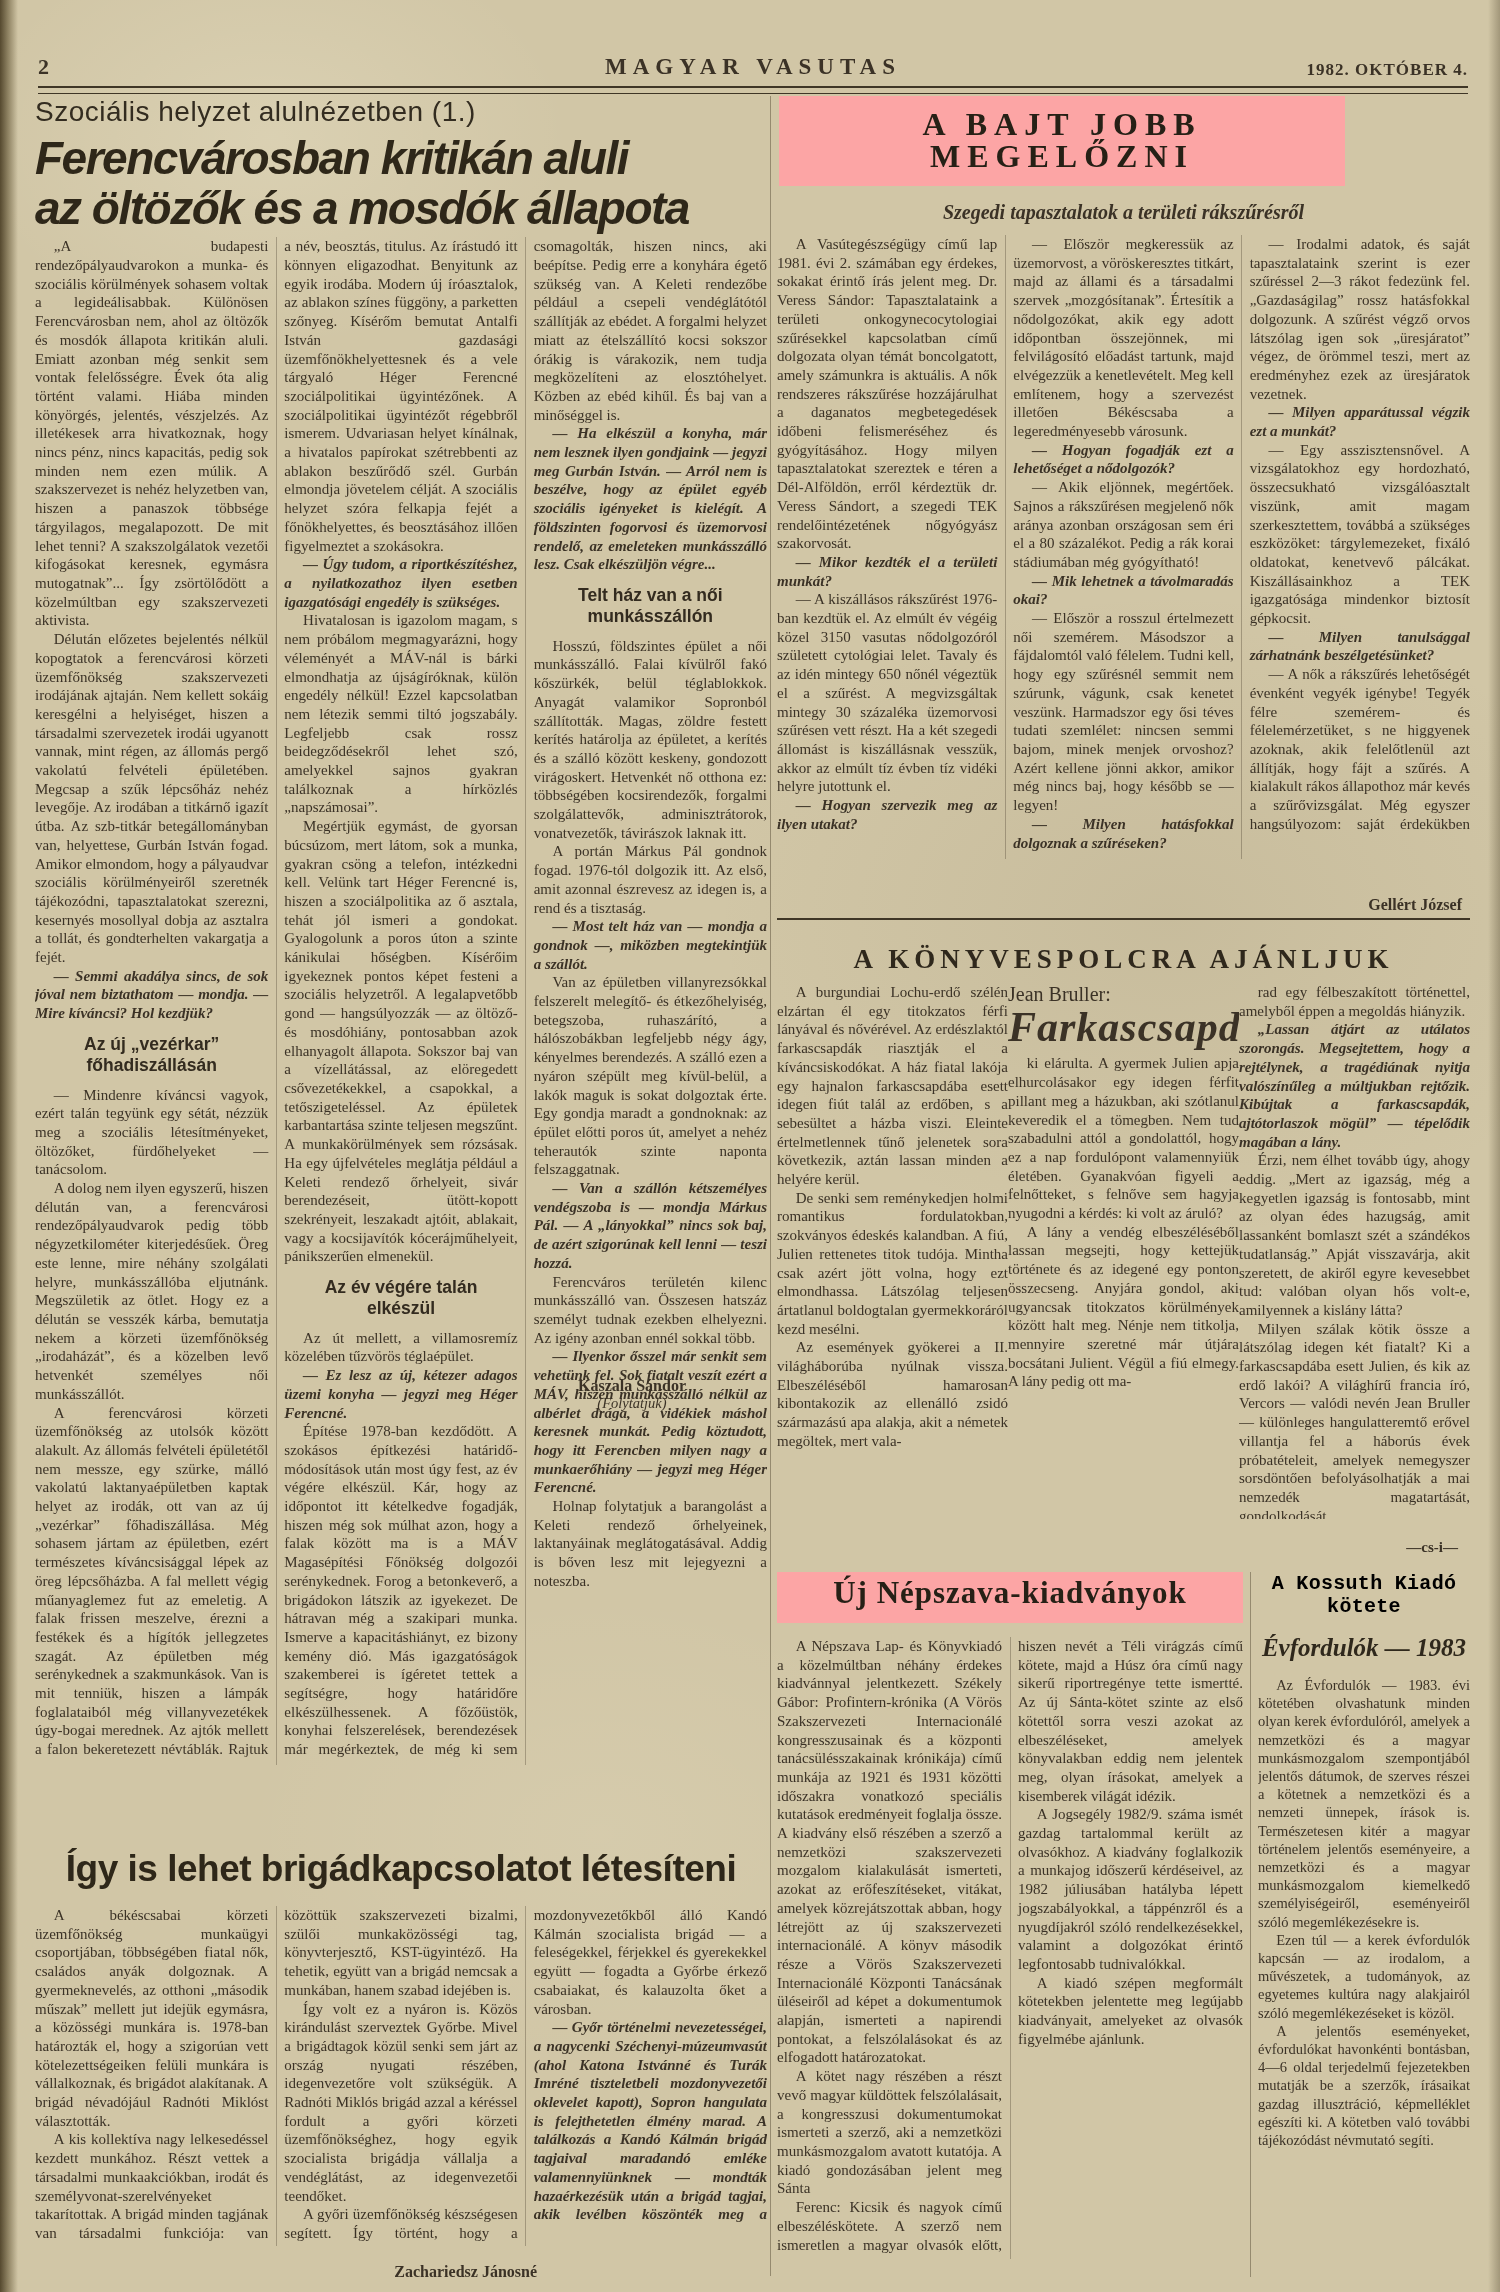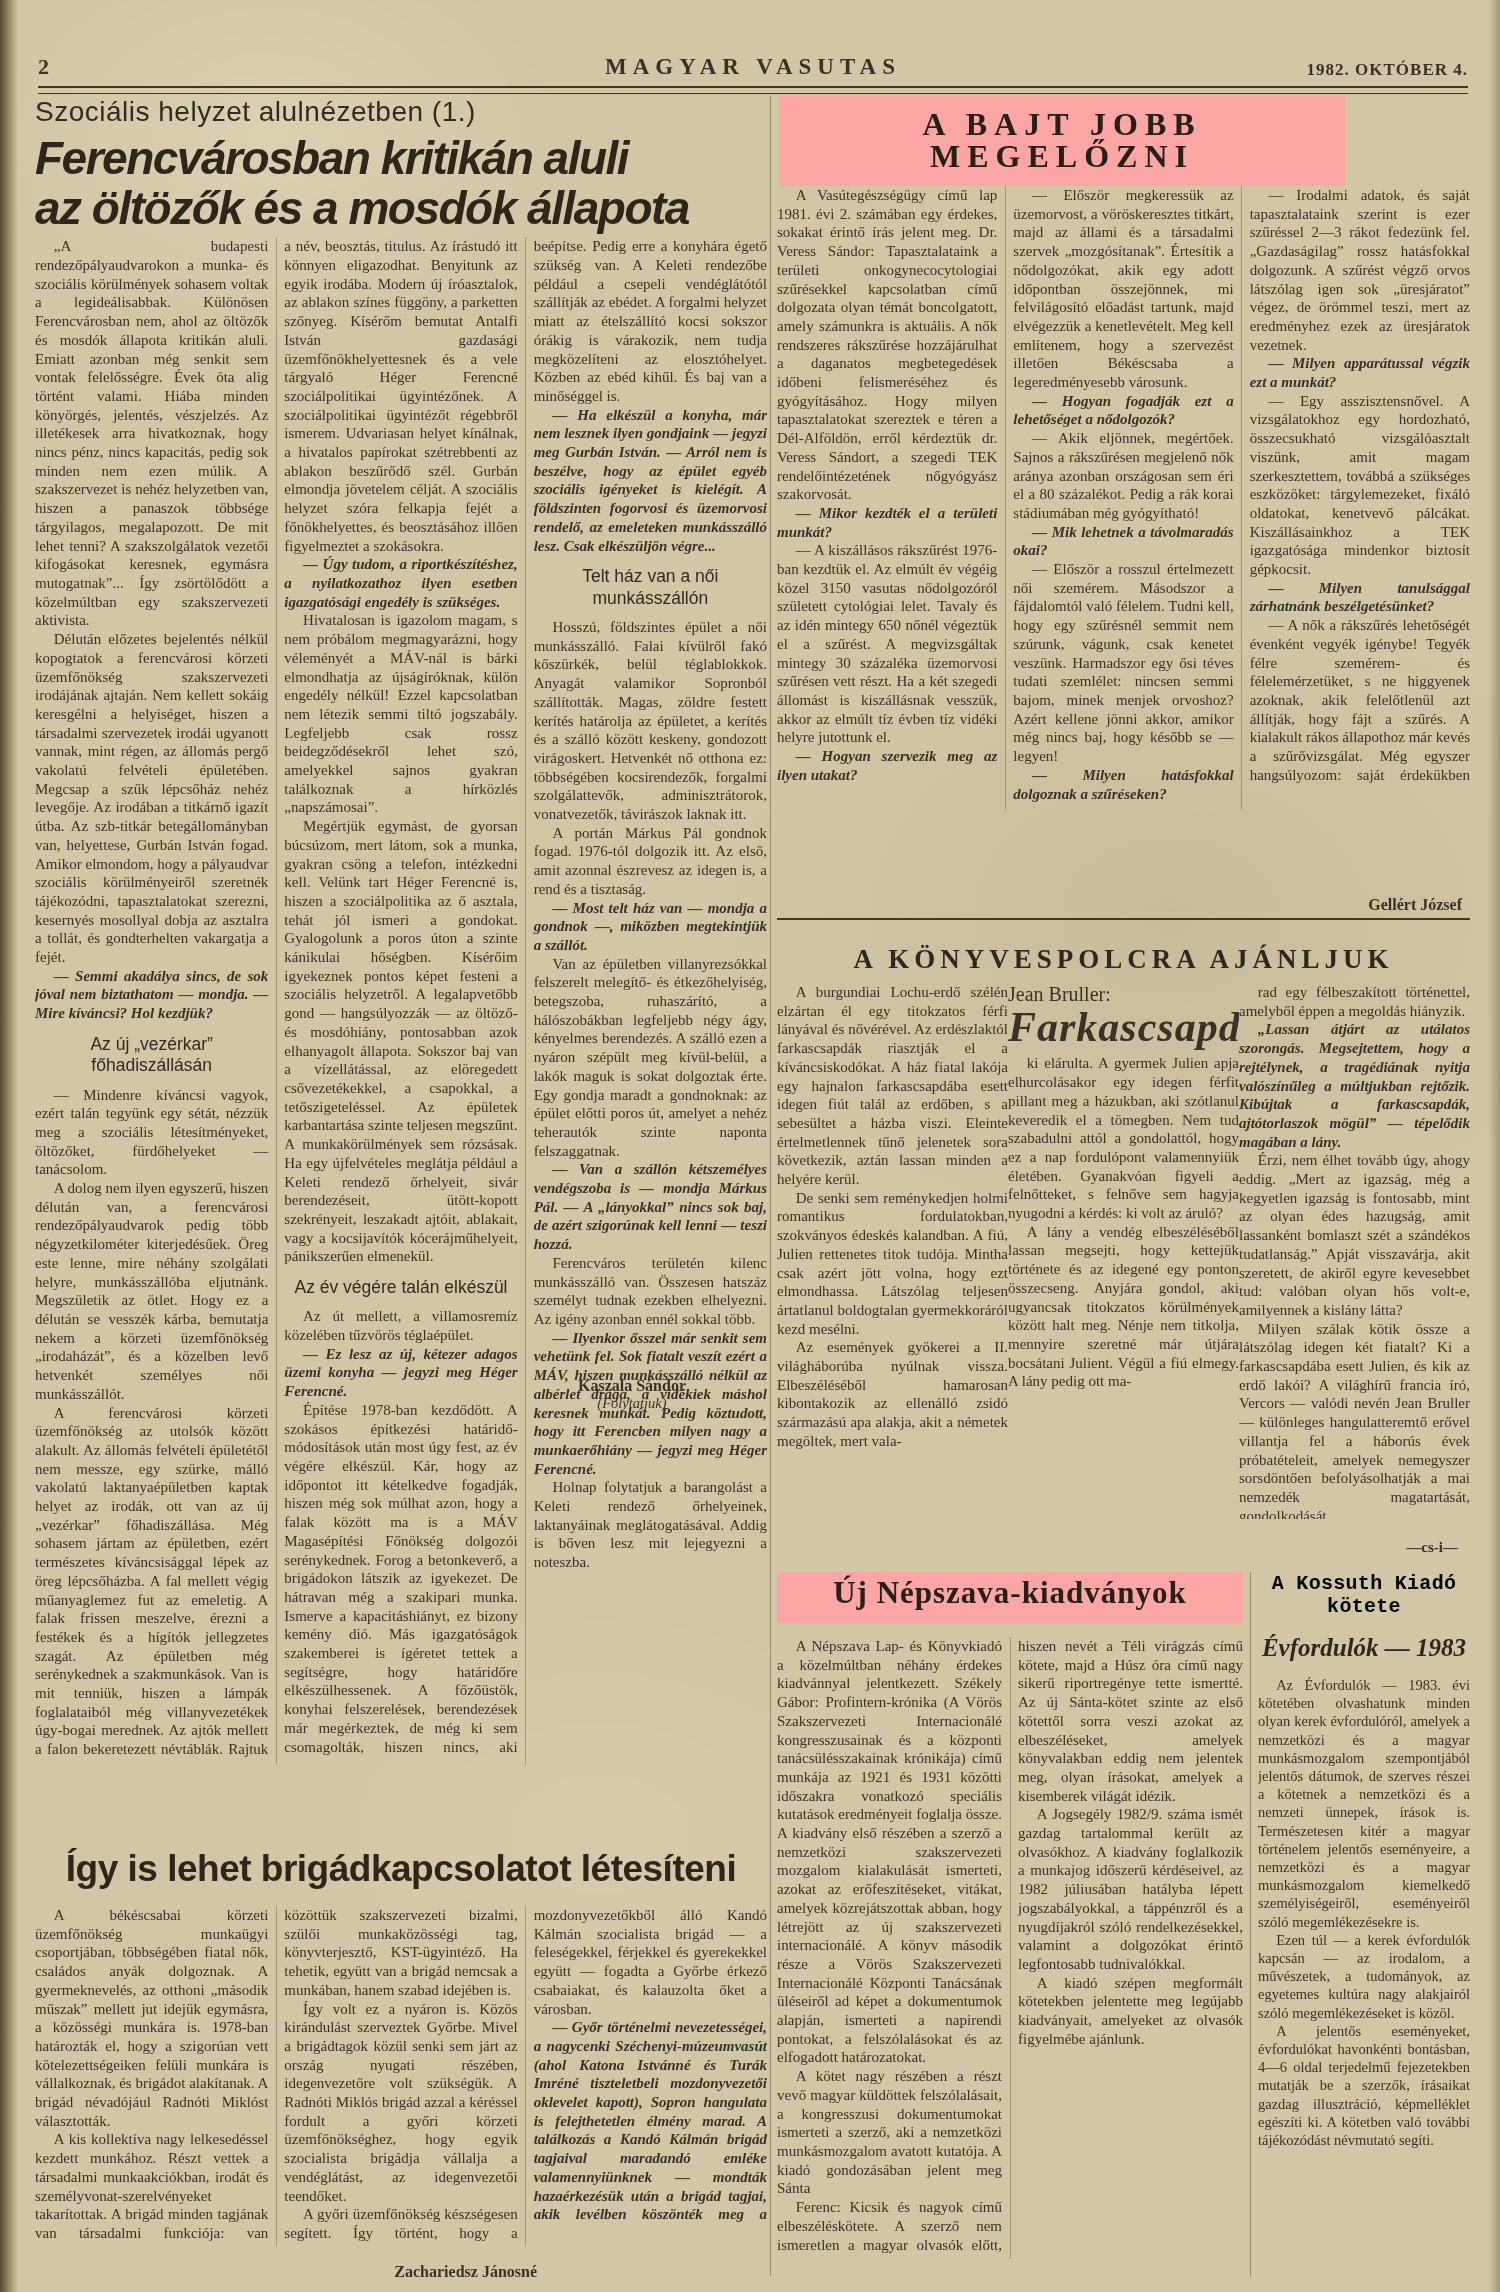--- a/index.html
+++ b/index.html
@@ -27,21 +27,21 @@
   
   .cols3{column-count:3;column-gap:16px;column-fill:auto;overflow:hidden;
          column-rule:1px solid rgba(75,64,45,.35);
          font-size:15px;line-height:18.7px;text-align:justify;}
   .cols2{column-count:2;column-gap:16px;column-fill:auto;overflow:hidden;
          column-rule:1px solid rgba(75,64,45,.35);
          font-size:15px;line-height:18.7px;text-align:justify;}
   .seg{margin:0;}
   .seg-p{text-indent:1.25em;}
   .seg-q{text-indent:1.25em;font-style:italic;font-weight:bold;}
-  .seg-sub{font-family:"Liberation Sans",sans-serif;font-weight:normal;font-size:17.5px;
+  .seg-sub{font-family:"Liberation Sans",sans-serif;font-weight:bold;font-size:17.5px;
            line-height:1.22;text-align:center;text-indent:0;margin:11px 6px 9px;
            break-inside:avoid;color:#332b1f;}
 
   
   .social{position:absolute;left:35px;top:96px;width:732px;height:1740px;}
   .kicker{font-family:"Liberation Sans",sans-serif;font-size:28px;letter-spacing:.5px;color:#332c20;}
   .social-headline{font-family:"Liberation Sans",sans-serif;font-style:italic;font-weight:bold;
            font-size:46px;line-height:1.08;letter-spacing:-1.5px;color:#2e2719;margin-top:6px;}
   .social-body{margin-top:4px;height:1528px;}
   .social-byline{position:absolute;right:20px;bottom:424px;width:230px;text-align:center;}
@@ -144,20 +144,21 @@
   <div class="social-byline">
     <div class="byname">Kaszala Sándor</div>
     <div class="bycont">(Folytatjuk)</div>
   </div>
 </div>
 
 <div class="screening">
   <div class="grey-box screening-box">
     <div class="screening-title">A BAJT JOBB MEGELŐZNI</div>
   </div>
+  <div class="screening-sub">Szegedi tapasztalatok a területi rákszűrésről</div>
   <div class="screening-body cols3">
       <p class="seg seg-p">A Vasútegészségügy című lap 1981. évi 2. számában egy érdekes, sokakat érintő írás jelent meg. Dr. Veress Sándor: Tapasztalataink a területi onkogynecocytologiai szűrésekkel kapcsolatban című dolgozata olyan témát boncolgatott, amely számunkra is aktuális. A nők rendszeres rákszűrése hozzájárulhat a daganatos megbetegedések időbeni felismeréséhez és gyógyításához. Hogy milyen tapasztalatokat szereztek e téren a Dél-Alföldön, erről kérdeztük dr. Veress Sándort, a szegedi TEK rendelőintézetének nőgyógyász szakorvosát.</p>
       <p class="seg seg-q">— Mikor kezdték el a területi munkát?</p>
       <p class="seg seg-p">— A kiszállásos rákszűrést 1976-ban kezdtük el. Az elmúlt év végéig közel 3150 vasutas nődolgozóról született cytológiai lelet. Tavaly és az idén mintegy 650 nőnél végeztük el a szűrést. A megvizsgáltak mintegy 30 százaléka üzemorvosi szűrésen vett részt. Ha a két szegedi állomást is kiszállásnak vesszük, akkor az elmúlt tíz évben tíz vidéki helyre jutottunk el.</p>
       <p class="seg seg-q">— Hogyan szervezik meg az ilyen utakat?</p>
       <p class="seg seg-p">— Először megkeressük az üzemorvost, a vöröskeresztes titkárt, majd az állami és a társadalmi szervek „mozgósítanak”. Értesítik a nődolgozókat, akik egy adott időpontban összejönnek, mi felvilágosító előadást tartunk, majd elvégezzük a kenetlevételt. Meg kell említenem, hogy a szervezést illetően Békéscsaba a legeredményesebb városunk.</p>
       <p class="seg seg-q">— Hogyan fogadják ezt a lehetőséget a nődolgozók?</p>
       <p class="seg seg-p">— Akik eljönnek, megértőek. Sajnos a rákszűrésen megjelenő nők aránya azonban országosan sem éri el a 80 százalékot. Pedig a rák korai stádiumában még gyógyítható!</p>
       <p class="seg seg-q">— Mik lehetnek a távolmaradás okai?</p>
       <p class="seg seg-p">— Először a rosszul értelmezett női szemérem. Másodszor a fájdalomtól való félelem. Tudni kell, hogy egy szűrésnél semmit nem szúrunk, vágunk, csak kenetet veszünk. Harmadszor egy ősi téves tudati szemlélet: nincsen semmi bajom, minek menjek orvoshoz? Azért kellene jönni akkor, amikor még nincs baj, hogy később se — legyen!</p>

